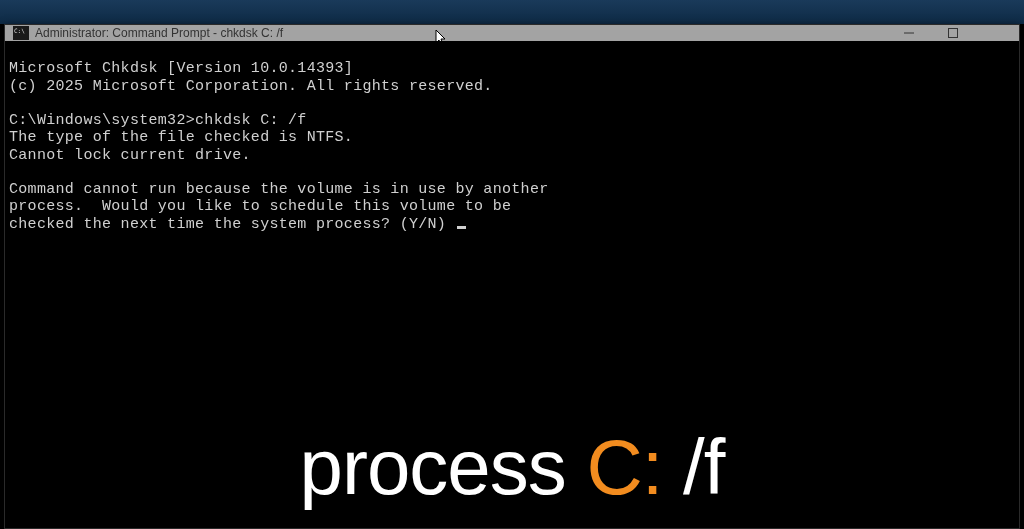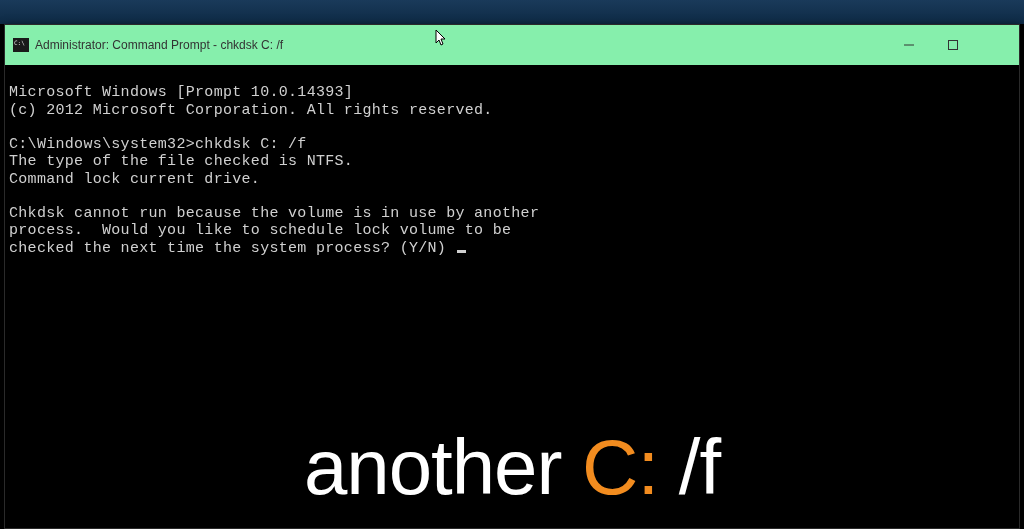--- a/index.html
+++ b/index.html
@@ -21,22 +21,22 @@
       left: 4px;
       right: 4px;
       bottom: 0;
       background: #000;
       border: 1px solid #2a2a2a;
       box-shadow: 0 2px 8px rgba(0,0,0,0.6);
       display: flex;
       flex-direction: column;
     }
     .titlebar {
-      height: 40px;
-      background: #86efac;
+      height: 16px;
+      background: #a3a3a3;
       display: flex;
       align-items: center;
       font-size: 12px;
       color: #333;
       flex-shrink: 0;
       position: relative;
     }
     .titlebar-icon {
       width: 16px;
       height: 14px;
@@ -137,28 +137,28 @@
     </div>
     <div class="winbtn close" style="visibility:hidden">
       <svg width="10" height="10">
           <line x1="0" y1="0" x2="10" y2="10" stroke="#333" stroke-width="1"></line>
           <line x1="10" y1="0" x2="0" y2="10" stroke="#333" stroke-width="1"></line>
         </svg>
     </div>
   </div>
 
   <div class="terminal-body">
-<span>Microsoft Windows [Prompt 10.0.14393]</span>
-<span>(c) 2012 Microsoft Corporation. All rights reserved.</span>
+<span>Microsoft Chkdsk [Version 10.0.14393]</span>
+<span>(c) 2025 Microsoft Corporation. All rights reserved.</span>
 <span></span>
 <span><span class="prompt-path">C:\Windows\system32&gt;</span><span>chkdsk C: /f</span></span>
 <span>The type of the file checked is NTFS.</span>
-<span>Command lock current drive.</span>
+<span>Cannot lock current drive.</span>
 <span></span>
-<span>Chkdsk cannot run because the volume is in use by another</span>
-<span>process.  Would you like to schedule lock volume to be</span>
+<span>Command cannot run because the volume is in use by another</span>
+<span>process.  Would you like to schedule this volume to be</span>
 <span><span>checked the next time the system process? (Y/N) </span><span class="blink-cursor"></span></span>
   </div>
 </div>
 
 <div class="overlay-caption">
-  <span>another </span><span class="accent">C:</span><span> /f</span>
+  <span>process </span><span class="accent">C:</span><span> /f</span>
 </div>
 
 </body></html>

